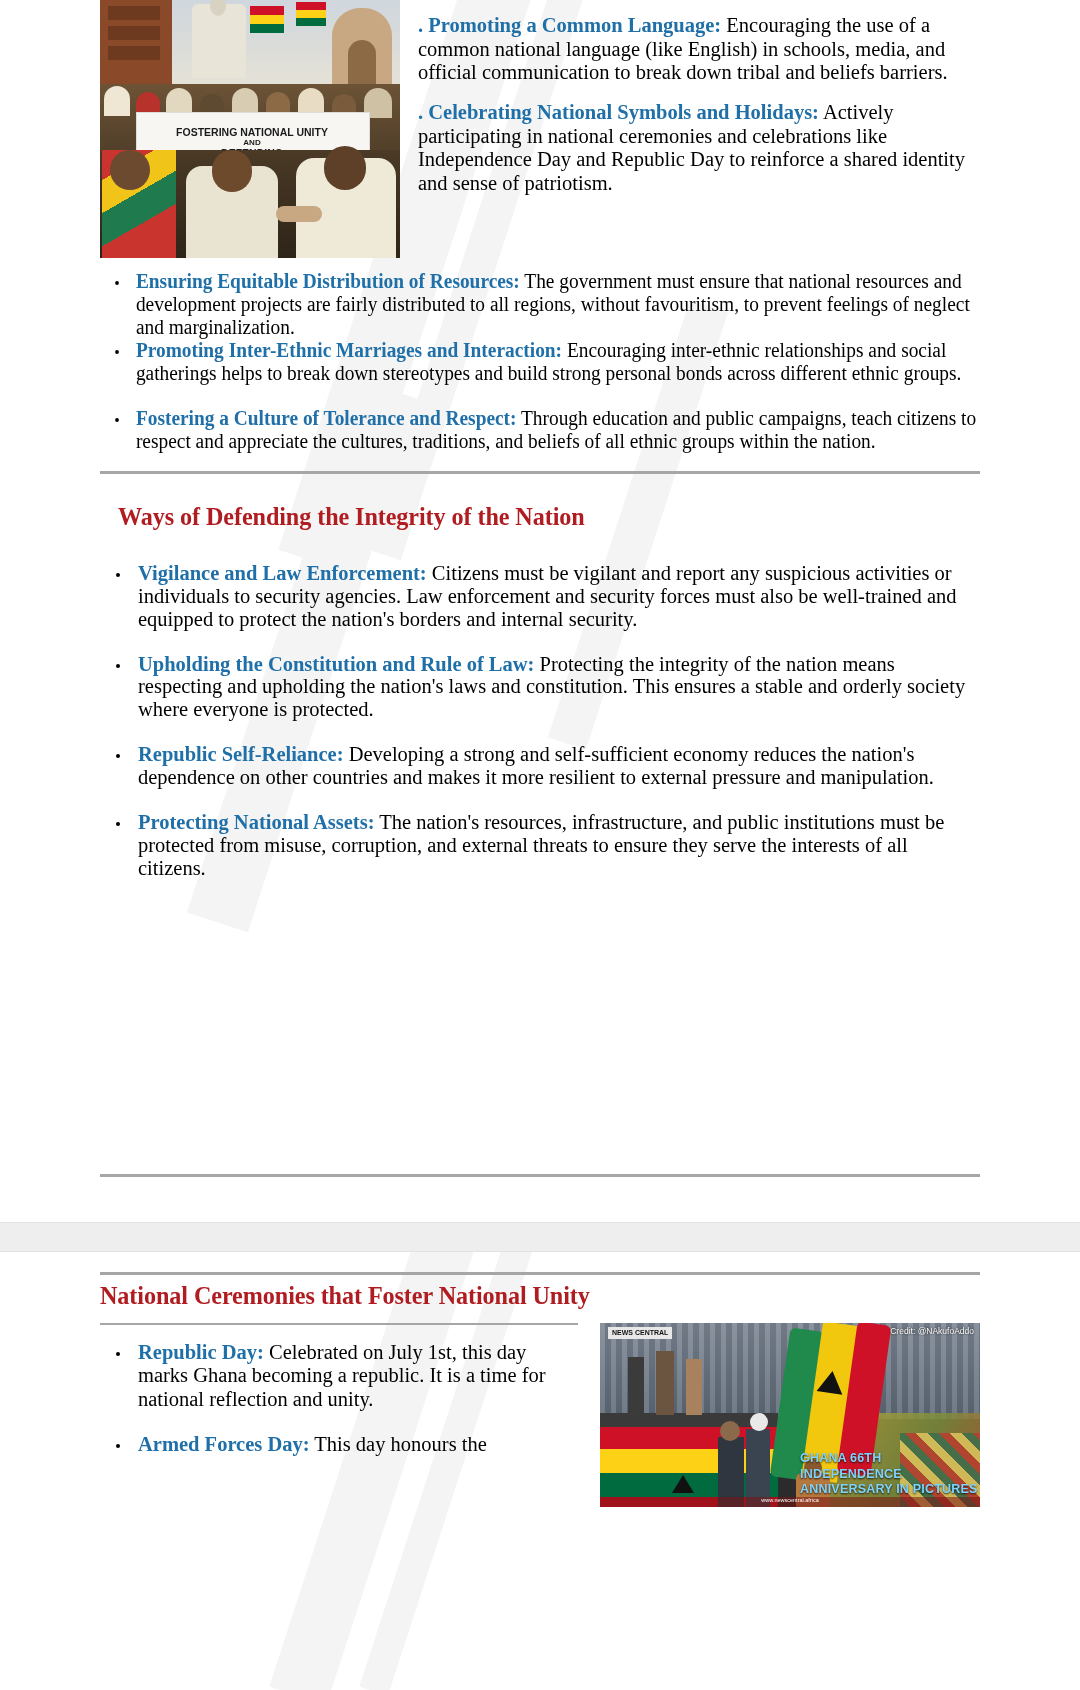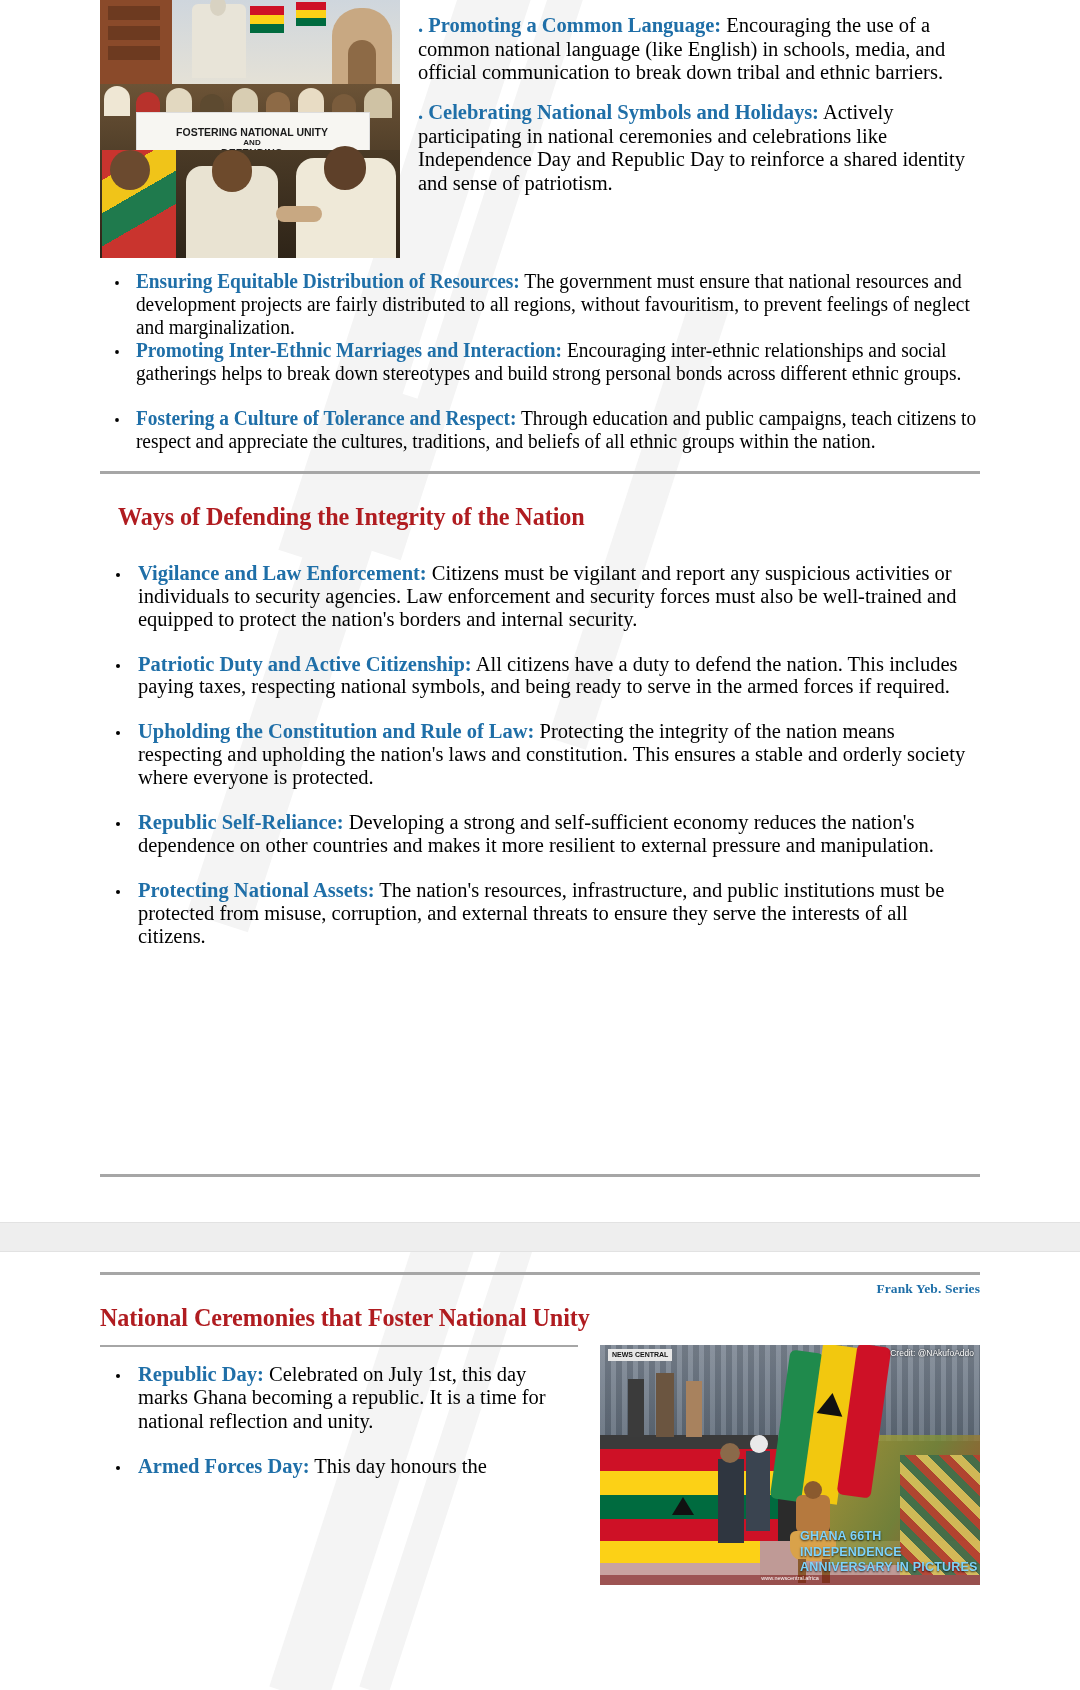--- a/index.html
+++ b/index.html
@@ -211,21 +211,21 @@
   }
   .p2-left ul.bullets li {
     font-size: 20.5px;
     line-height: 1.135;
     margin-bottom: 22px;
   }
 
   .photo2 {
     position: relative;
     width: 380px;
-    height: 240px;
+    height: 184px;
     overflow: hidden;
     background: #2b2b2b;
   }
   .photo2 .credit {
     position: absolute;
     top: 3px;
     right: 6px;
     color: #ffffff;
     font-family: "Liberation Sans", sans-serif;
     font-size: 8.5px;
@@ -335,21 +335,21 @@
         <div class="stripe" style="left:86px;top:166px;width:92px;height:92px;background:#e9e3d2;border-radius:16px 16px 0 0;"></div>
         <div class="stripe" style="left:112px;top:150px;width:40px;height:42px;background:#6d4a2c;border-radius:20px;"></div>
         <div class="stripe" style="left:196px;top:158px;width:100px;height:100px;background:#efe9d8;border-radius:18px 18px 0 0;"></div>
         <div class="stripe" style="left:224px;top:146px;width:42px;height:44px;background:#5e4029;border-radius:21px;"></div>
         <div class="stripe" style="left:176px;top:206px;width:46px;height:16px;background:#c8a882;border-radius:8px;"></div>
       </div>
 
       <div class="hero-body">
 
         <p class="para">
-          <span class="lead">. Promoting a Common Language:</span><span> Encouraging the use of a common national language (like English) in schools, media, and official communication to break down tribal and ethnic barriers.</span>
+          <span class="lead">. Promoting a Common Language:</span><span> Encouraging the use of a common national language (like English) in schools, media, and official communication to break down tribal and beliefs barriers.</span>
         </p>
 
         <p class="para">
           <span class="lead">. Celebrating National Symbols and Holidays:</span><span> Actively participating in national ceremonies and celebrations like Independence Day and Republic Day to reinforce a shared identity and sense of patriotism.</span>
         </p>
       </div>
     </div>
 
     <div style="height:12px;"></div>
     <div class="condensed">
@@ -370,23 +370,20 @@
 
     <div class="gap-28"></div>
     <h1 class="section-title narrow" style="font-size:26px;margin-left:18px;">Ways of Defending the Integrity of the Nation</h1>
     <div class="gap-20"></div>
 
     <ul class="bullets spaced">
       <li>
         <span class="lead">Vigilance and Law Enforcement:</span><span> Citizens must be vigilant and report any suspicious activities or individuals to security agencies. Law enforcement and security forces must also be well-trained and equipped to protect the nation's borders and internal security.</span>
       </li>
       <li>
-        <span class="lead">Patriotic Duty and Active Citizenship:</span><span> All citizens have a duty to defend the nation. This includes paying taxes, respecting national symbols, and being ready to serve in the armed forces if required.</span>
-      </li>
-      <li>
         <span class="lead">Upholding the Constitution and Rule of Law:</span><span> Protecting the integrity of the nation means respecting and upholding the nation's laws and constitution. This ensures a stable and orderly society where everyone is protected.</span>
       </li>
       <li>
         <span class="lead">Republic Self-Reliance:</span><span> Developing a strong and self-sufficient economy reduces the nation's dependence on other countries and makes it more resilient to external pressure and manipulation.</span>
       </li>
       <li>
         <span class="lead">Protecting National Assets:</span><span> The nation's resources, infrastructure, and public institutions must be protected from misuse, corruption, and external threats to ensure they serve the interests of all citizens.</span>
       </li>
     </ul>
   </div>
@@ -400,21 +397,20 @@
 
 <div class="page page-2">
 
   <div class="watermark">
     <div class="wm-stroke" style="left:430px; top:-60px; width:60px; height:520px; transform:rotate(18deg);"></div>
     <div class="wm-stroke" style="left:520px; top:-60px; width:30px; height:520px; transform:rotate(18deg);"></div>
   </div>
 
   <div class="content">
     <div class="hdr-rule"></div>
-    <div class="hdr-series">Frank Yeb. Series</div>
 
     <h1 class="section-title narrow" style="font-size:26px;margin-top:6px;">National Ceremonies that Foster National Unity</h1>
 
     <div class="p2-cols">
       <div class="p2-left">
         <div class="rule-thin"></div>
         <ul class="bullets">
           <li>
             <span class="lead">Republic Day:</span><span> Celebrated on July 1st, this day marks Ghana becoming a republic. It is a time for national reflection and unity.</span>
           </li>

